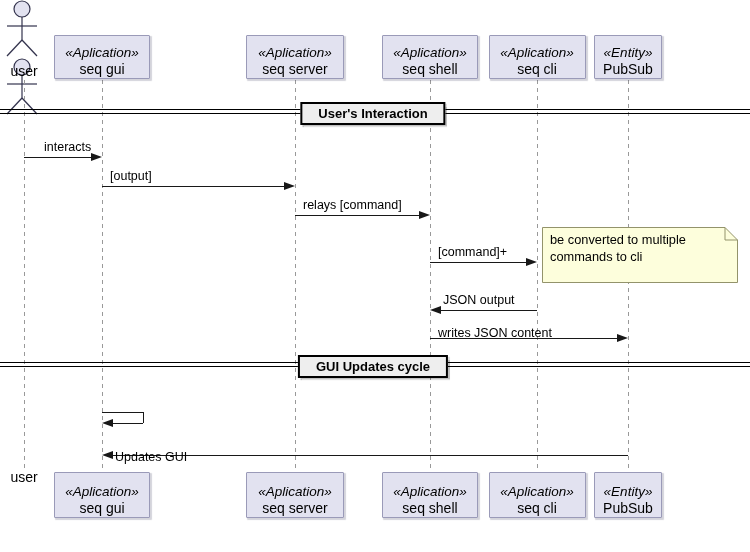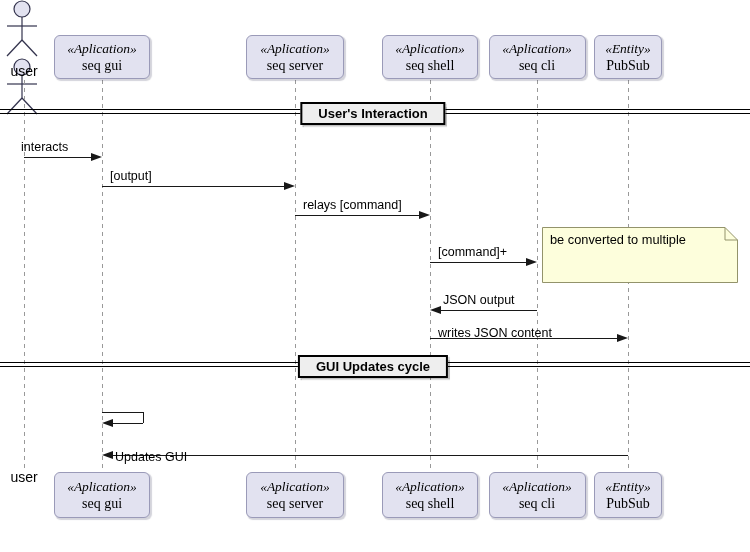--- a/index.html
+++ b/index.html
@@ -7,24 +7,24 @@
   #stage {
     position:relative; width:750px; height:552px; overflow:hidden;
     background:#ffffff; color:#000;
   }
   .lifeline {
     position:absolute; width:1px;
     background-image: repeating-linear-gradient(to bottom, #999 0 4px, transparent 4px 8px);
   }
   .participant-box {
     position:absolute; box-sizing:border-box;
-    background:#E2E2F0; border:1px solid #9A9AB8; border-radius:6px;
-    display:flex; flex-direction:column; align-items:center; justify-content:center;
+    background:#E2E2F0; border:1px solid #9A9AB8; border-radius:1px;
+    display:flex; flex-direction:column; align-items:center; justify-content:flex-end;
     box-shadow:1.5px 1.5px 1px rgba(60,60,90,0.22);
-    line-height:17px; text-align:center;font-family:Liberation Serif, serif;
+    line-height:17px; text-align:center;
   }
   .stereotype { font-style:italic; font-size:13.5px; white-space:nowrap; }
   .pname { font-size:14px; white-space:nowrap; }
   .divider-line {
     position:absolute; left:0; width:750px; height:5px; box-sizing:border-box;
     border-top:1.5px solid #000; border-bottom:1.5px solid #000;
   }
   .divider-box {
     position:absolute; transform:translateX(-50%);
     background:#EEEEEE; border:2px solid #000;
@@ -50,21 +50,21 @@
     <div class="lifeline" style="left: 24px; top: 80px; height: 392px; background-image: repeating-linear-gradient(rgb(153, 153, 153) 0px, rgb(153, 153, 153) 4px, transparent 4px, transparent 8px);"></div>
     <div class="lifeline" style="left: 102px; top: 80px; height: 392px; background-image: repeating-linear-gradient(rgb(153, 153, 153) 0px, rgb(153, 153, 153) 4px, transparent 4px, transparent 8px);"></div>
     <div class="lifeline" style="left: 295px; top: 80px; height: 392px; background-image: repeating-linear-gradient(rgb(153, 153, 153) 0px, rgb(153, 153, 153) 4px, transparent 4px, transparent 8px);"></div>
     <div class="lifeline" style="left: 430px; top: 80px; height: 392px; background-image: repeating-linear-gradient(rgb(153, 153, 153) 0px, rgb(153, 153, 153) 4px, transparent 4px, transparent 8px);"></div>
     <div class="lifeline" style="left: 537px; top: 80px; height: 392px; background-image: repeating-linear-gradient(rgb(153, 153, 153) 0px, rgb(153, 153, 153) 4px, transparent 4px, transparent 8px);"></div>
     <div class="lifeline" style="left: 628px; top: 80px; height: 392px; background-image: repeating-linear-gradient(rgb(153, 153, 153) 0px, rgb(153, 153, 153) 4px, transparent 4px, transparent 8px);"></div>
     <div class="divider-line" style="top: 109px; border-top-color: rgb(0, 0, 0); border-bottom-color: rgb(0, 0, 0);"></div>
     <div class="divider-line" style="top: 362px; border-top-color: rgb(0, 0, 0); border-bottom-color: rgb(0, 0, 0);"></div>
     <div class="msg-line" style="left: 24px; top: 157px; width: 68px; background: rgb(24, 24, 24);"></div>
     <div class="arrow-right" style="left: 91px; top: 153px; border-left-color: rgb(24, 24, 24);"></div>
-    <div class="msg-label" style="left: 21px; top: 140px;">interacts</div>
+    <div class="msg-label" style="left: 44px; top: 140px;">interacts</div>
     <div class="msg-line" style="left: 102px; top: 186px; width: 183px; background: rgb(24, 24, 24);"></div>
     <div class="arrow-right" style="left: 284px; top: 182px; border-left-color: rgb(24, 24, 24);"></div>
     <div class="msg-label" style="left: 110px; top: 169px;">[output]</div>
     <div class="msg-line" style="left: 295px; top: 215px; width: 125px; background: rgb(24, 24, 24);"></div>
     <div class="arrow-right" style="left: 419px; top: 211px; border-left-color: rgb(24, 24, 24);"></div>
     <div class="msg-label" style="left: 303px; top: 198px;">relays [command]</div>
     <div class="msg-line" style="left: 430px; top: 262px; width: 97px; background: rgb(24, 24, 24);"></div>
     <div class="arrow-right" style="left: 526px; top: 258px; border-left-color: rgb(24, 24, 24);"></div>
     <div class="msg-label" style="left: 438px; top: 245px;">[command]+</div>
     <div class="msg-line" style="left: 440px; top: 310px; width: 97px; background: rgb(24, 24, 24);"></div>
@@ -80,20 +80,21 @@
     <div class="msg-line" style="left: 112px; top: 455px; width: 516px; background: rgb(24, 24, 24);"></div>
     <div class="arrow-left" style="left: 102px; top: 451px; border-right-color: rgb(24, 24, 24);"></div>
     <div class="msg-label" style="left: 115px; top: 450px;">Updates GUI</div>
     <div class="note-box" style="left: 542px; top: 227px; width: 196px; height: 56px;">
       <svg width="196" height="56" viewBox="0 0 196 56">
         <polygon points="0.5,0.5 183,0.5 195.5,13 195.5,55.5 0.5,55.5" fill="#FDFEDC" stroke="#93936B" stroke-width="1"></polygon>
         <polyline points="183,0.5 183,13 195.5,13" fill="none" stroke="#93936B" stroke-width="1"></polyline>
       </svg>
       <div class="note-text">
         <div>be converted to multiple</div>
+        <div>commands to cli</div>
       </div>
     </div>
     <div class="divider-box" style="left: 373px; top: 102px; background: rgb(238, 238, 238); border-color: rgb(0, 0, 0);">User's Interaction</div>
     <div class="divider-box" style="left: 373px; top: 355px; background: rgb(238, 238, 238); border-color: rgb(0, 0, 0);">GUI Updates cycle</div>
     <div class="participant-box" style="left: 54px; top: 35px; width: 96px; height: 44px; background: rgb(226, 226, 240); border-color: rgb(154, 154, 184);">
       <div class="stereotype">«Aplication»</div>
       <div class="pname">seq gui</div>
     </div>
     <div class="participant-box" style="left: 246px; top: 35px; width: 98px; height: 44px; background: rgb(226, 226, 240); border-color: rgb(154, 154, 184);">
       <div class="stereotype">«Aplication»</div>

